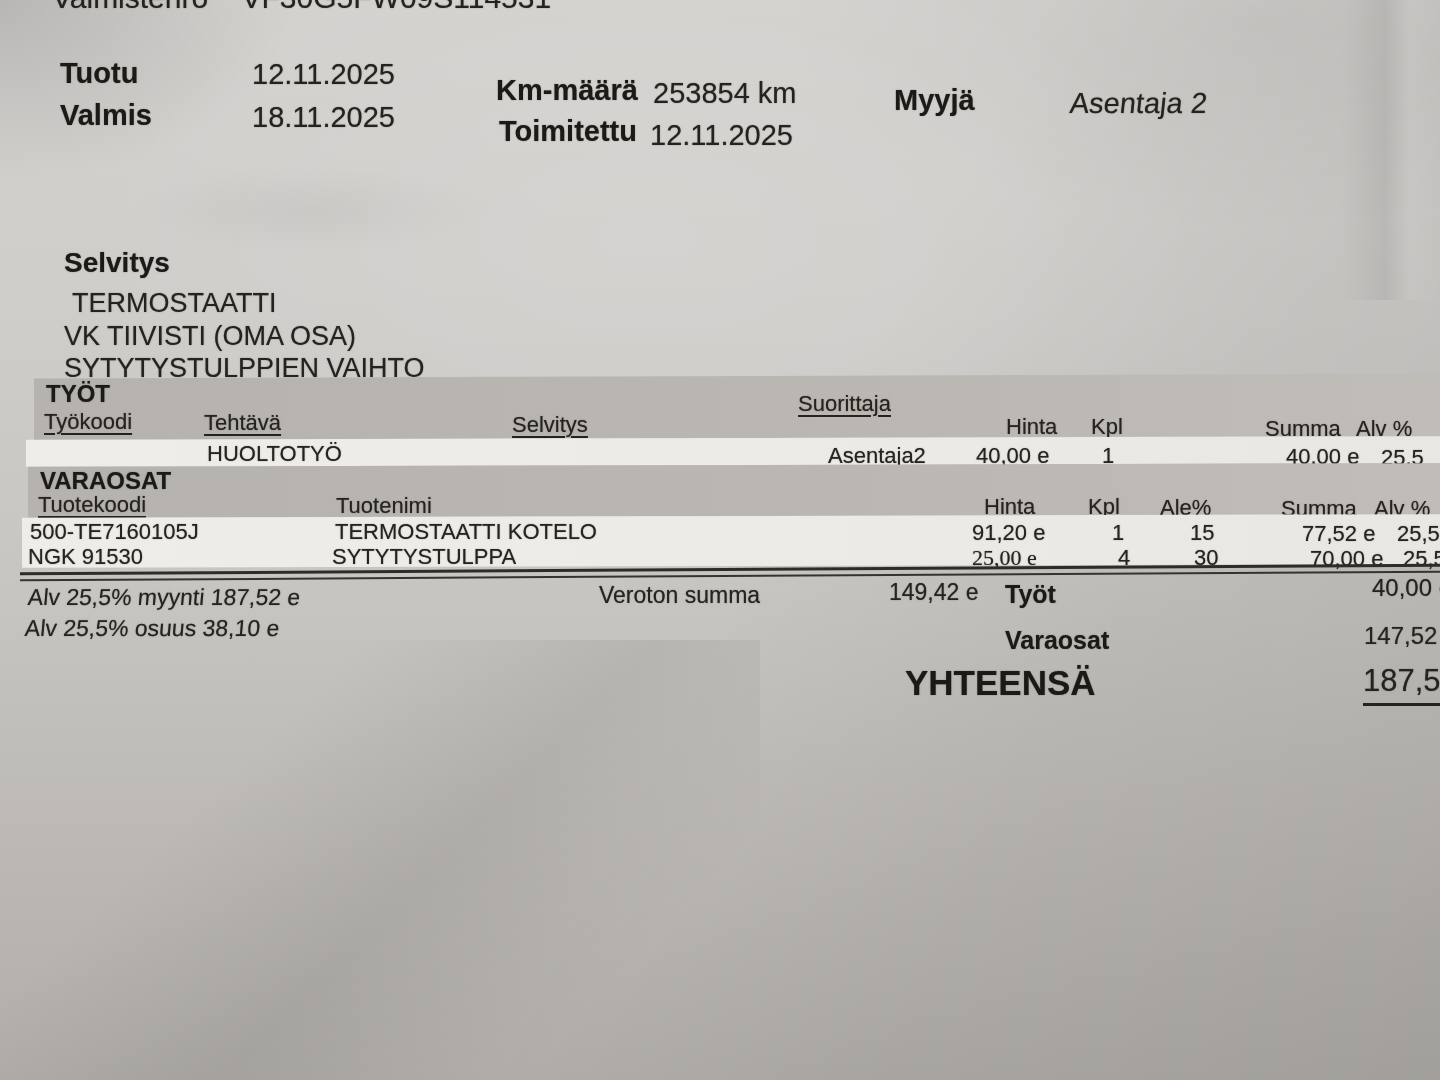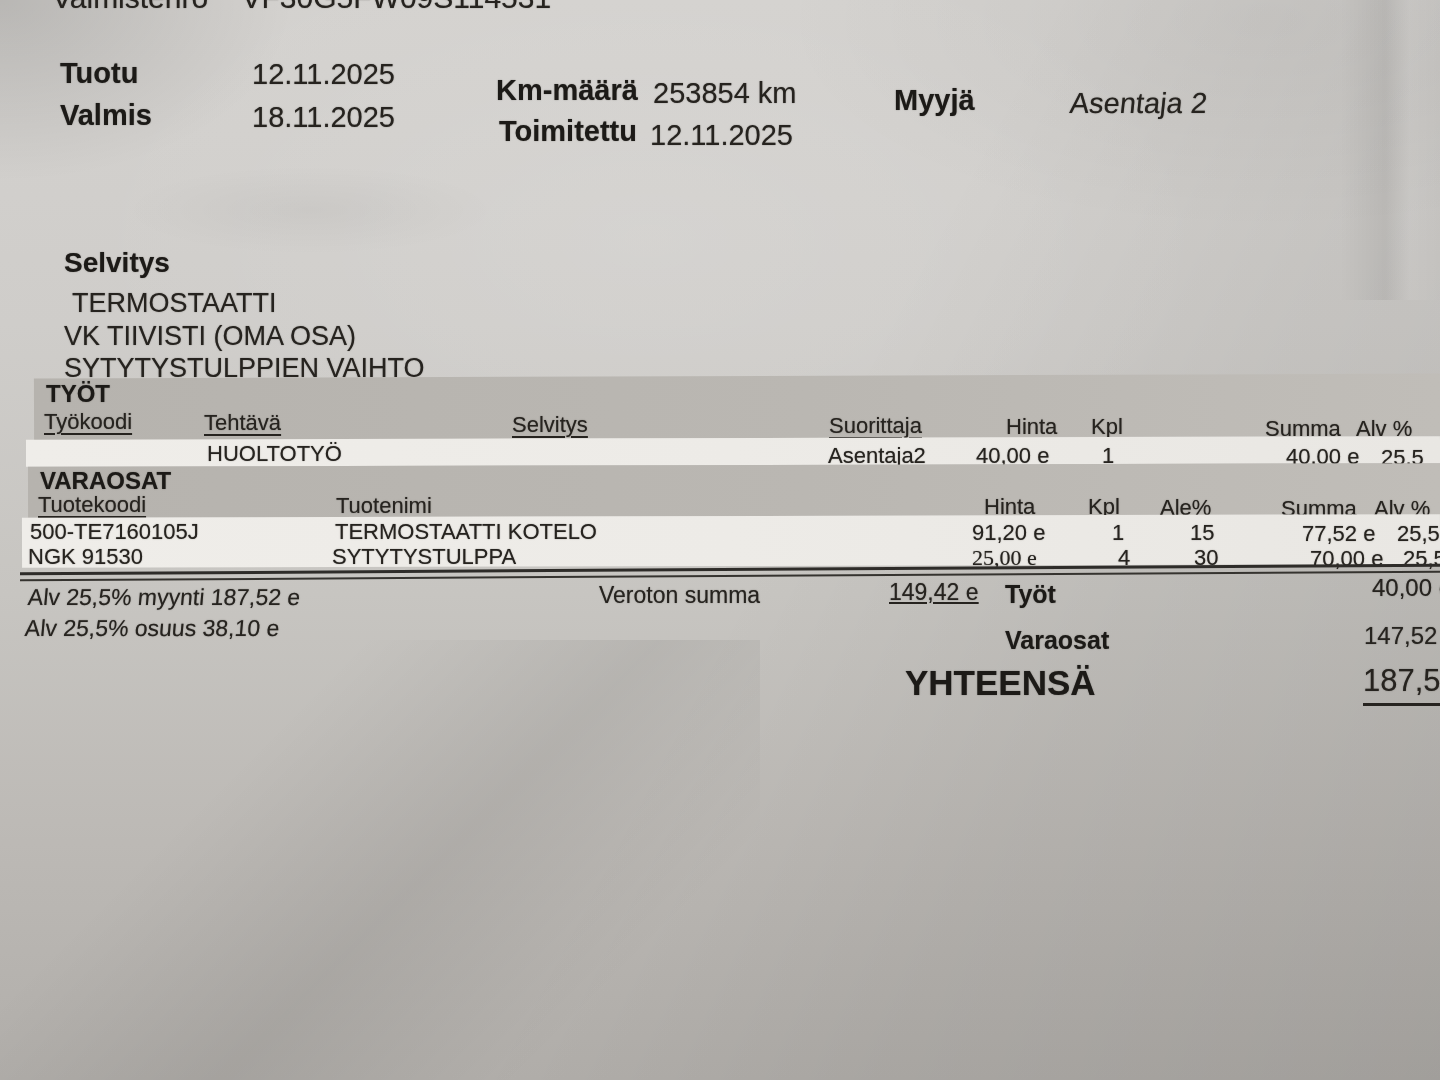--- a/index.html
+++ b/index.html
@@ -73,21 +73,21 @@
   <div class="t fs-sel" style="left:64px;top:288px;margin-left:8px;">TERMOSTAATTI</div>
   <div class="t fs-sel" style="left:64px;top:321px;">VK TIIVISTI (OMA OSA)</div>
   <div class="t fs-sel" style="left:64px;top:353px;">SYTYTYSTULPPIEN VAIHTO</div>
 
   <div class="band" style="left:34px;top:376px;width:1406px;height:62px;transform:rotate(-0.2deg);"></div>
   <div class="t b fs-band" style="left:46px;top:380px;">TYÖT</div>
 
   <div class="t fs-tab uhead" style="left:44px;top:409px;">Työkoodi</div>
   <div class="t fs-tab uhead" style="left:192px;top:410px;margin-left:12px;">Tehtävä</div>
   <div class="t fs-tab uhead" style="left:512px;top:412px;">Selvitys</div>
-  <div class="t fs-tab uhead" style="left:798px;top:413px;margin-left:31px;">Suorittaja</div>
+  <div class="t fs-tab uhead" style="left:798px;top:391px;">Suorittaja</div>
   <div class="t fs-tab uhead" style="left:1006px;top:414px;">Hinta</div>
   <div class="t fs-tab uhead" style="left:1091px;top:414px;">Kpl</div>
   <div class="t fs-tab uhead" style="left:1265px;top:416px;">Summa</div>
   <div class="t fs-tab uhead" style="left:1356px;top:416px;">Alv %</div>
 
   <div class="rowlight" style="left:26px;top:438px;width:1414px;height:27px;transform:rotate(-0.15deg);"></div>
   <div>
     <div class="t fs-tab" style="left:207px;top:441px;">HUOLTOTYÖ</div>
     <div class="t fs-tab" style="left:828px;top:443px;">Asentaja2</div>
     <div class="t fs-tab" style="left:976px;top:443px;">40,00 e</div>
@@ -126,21 +126,21 @@
     <div class="t fs-tab" style="left:1310px;top:546px;">70,00 e</div>
     <div class="t fs-tab" style="left:1403px;top:546px;">25,5</div>
   </div>
 
   <div class="dblline" style="left:20px;top:568px;width:1420px;"></div>
 
   <div class="t fs-sum" style="left:28px;top:584px;transform:skewX(-5deg);">Alv 25,5% myynti 187,52 e</div>
   <div class="t fs-sum" style="left:25px;top:615px;transform:skewX(-5deg);">Alv 25,5% osuus 38,10 e</div>
 
   <div class="t fs-sum" style="left:599px;top:582px;">Veroton summa</div>
-  <div class="t fs-sum" style="left:889px;top:579px;text-decoration:underline;">149,42 e</div>
+  <div class="t fs-sum" style="left:889px;top:579px;">149,42 e</div>
 
   <div class="t b fs-tot" style="left:1005px;top:580px;">Työt</div>
   <div class="t fs-totv" style="left:1372px;top:574px;">40,00 e</div>
 
   <div class="t b fs-tot" style="left:1005px;top:626px;">Varaosat</div>
   <div class="t fs-totv" style="left:1364px;top:622px;">147,52</div>
 
   <div class="t b fs-grand" style="left:905px;top:663px;">YHTEENSÄ</div>
   <div class="t fs-grandv grand-u" style="left:1363px;top:663px;">187,52</div>
 </div>

